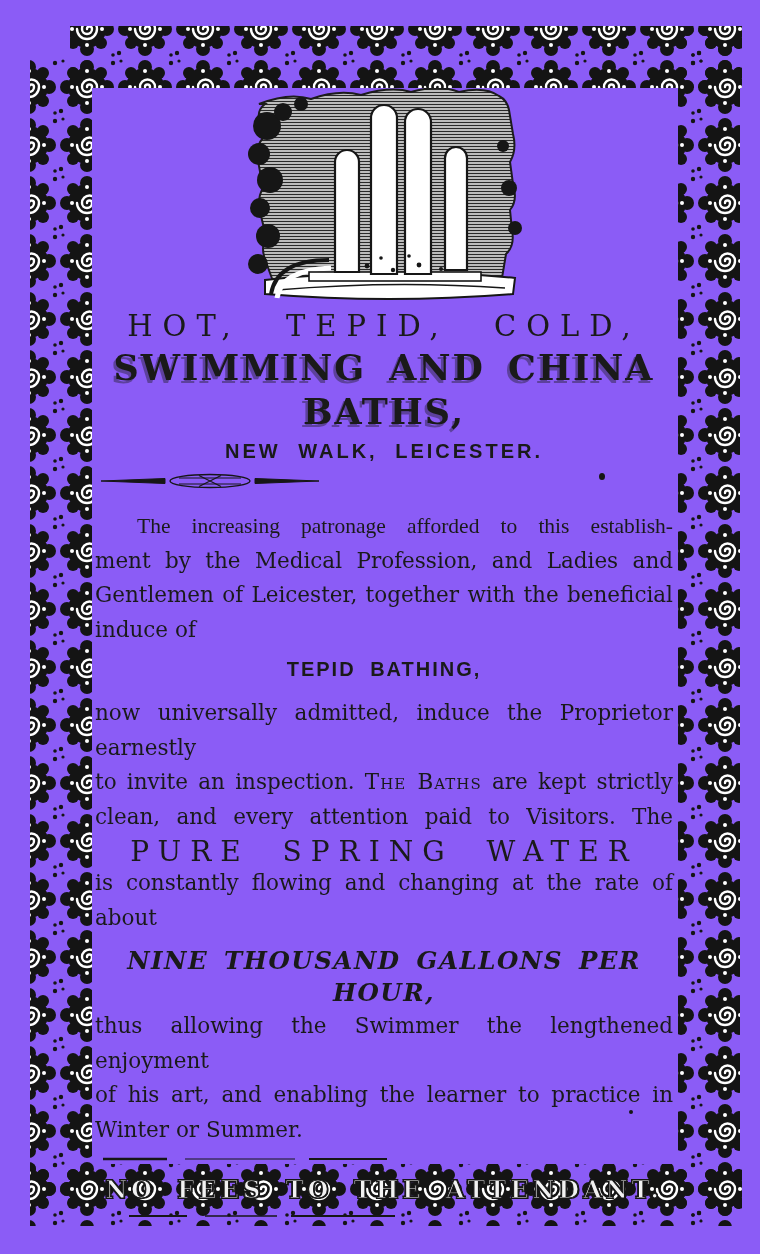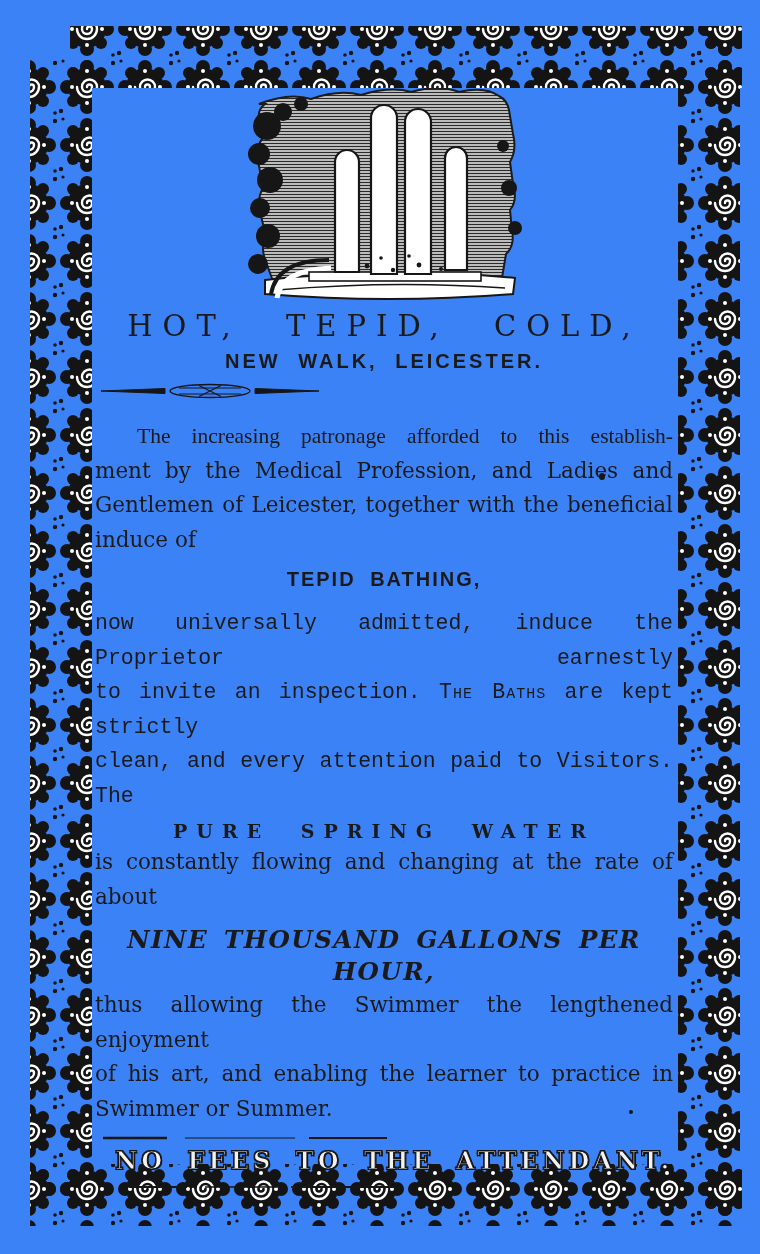--- a/index.html
+++ b/index.html
@@ -1,19 +1,19 @@
 <!DOCTYPE html>
 <html><head>
 <meta charset="utf-8">
 <style>
   html,body{margin:0;padding:0;background:#fff;}
   .page{
     position:relative;
     width:760px;height:1254px;
-    background:#3b82f6;
+    background:#8b5cf6;
     overflow:hidden;
     font-family:"DejaVu Serif", serif;
     color:#1a1a1a;
   }
   .lace-svg{position:absolute;left:0;top:0;display:block;}
   .content{
     position:absolute;left:95px;top:88px;width:578px;
   }
   .illustration{
     margin:0 0 0 148px;width:292px;height:212px;
@@ -44,34 +44,34 @@
   .jline{text-align:justify;text-align-last:justify;}
   .lline{text-align:left;text-align-last:left;}
   .indent{text-indent:42px;font-family:Liberation Serif, serif;}
   .smallcaps{font-variant:small-caps;letter-spacing:1px;}
   .tepid-heading{
     margin-top:3px;text-align:center;
     font-family:"Liberation Sans", sans-serif;
     font-size:20px;font-weight:700;
     letter-spacing:2px;word-spacing:7px;line-height:38px;
   }
-  .par2{margin-top:8px;font-family:Liberation Mono, monospace;}
+  .par2{margin-top:8px;}
   .pure-heading{
     margin-top:4px;text-align:center;
-    font-size:19px;font-weight:700;
+    font-size:28px;font-weight:400;
     letter-spacing:9px;word-spacing:15px;line-height:28px;
   }
   .gallons-heading{
     margin-top:10px;text-align:center;
     font-size:24.5px;font-weight:700;font-style:italic;
     letter-spacing:1.5px;word-spacing:6px;line-height:32px;
   }
   .rule-divider{margin:8px auto 0 auto;width:300px;height:8px;}
   .fees-heading{
-    text-align:right;
+    margin-top:8px;text-align:center;
     font-size:24px;font-weight:700;
     letter-spacing:4px;word-spacing:9px;line-height:30px;
     color:#f2f2f2;
     -webkit-text-stroke:1.1px #161616;
     text-shadow:1.3px 1.3px 0 #161616,-1px -1px 0 #161616,1px -1px 0 #161616,-1px 1.3px 0 #161616;
   }
   .rule-divider2{margin:3px auto 0 auto;width:330px;height:8px;}
   .ink-speck{position:absolute;background:#161616;border-radius:50%;}
   .speck-a{left:599px;top:473px;width:6px;height:7px;}
   .speck-b{left:629px;top:1110px;width:4px;height:4px;}
@@ -166,20 +166,21 @@
             <circle cx="150" cy="182" r="2.2"></circle>
           <circle cx="176" cy="177" r="2.4"></circle>
             <circle cx="198" cy="181" r="2"></circle>
           <circle cx="138" cy="170" r="1.8"></circle>
             <circle cx="166" cy="168" r="1.8"></circle>
         </g>
       </svg>
     </div>
 
     <div class="title-hot">HOT, TEPID, COLD,</div>
+    <div class="title-swim">SWIMMING AND CHINA BATHS,</div>
     <div class="subtitle">NEW WALK, LEICESTER.</div>
 
     
     <svg class="ornament-divider" viewBox="0 0 230 18">
       <g stroke="#161616" fill="#161616">
         <path d="M6 9 L70 6.5 L70 11.5 Z"></path>
         <path d="M224 9 L160 6.5 L160 11.5 Z"></path>
         <ellipse cx="115" cy="9" rx="40" ry="6.5" fill="none" stroke-width="1.4"></ellipse>
         <path d="M84 6 H146 M84 12 H146" fill="none" stroke-width="1.2"></path>
         <path d="M104 3.5 L126 14.5 M126 3.5 L104 14.5" fill="none" stroke-width="1.2"></path>
@@ -206,21 +207,21 @@
     <div class="body-par">
       <div class="jline">is constantly flowing and changing at the rate of</div>
       <div class="lline">about</div>
     </div>
 
     <div class="gallons-heading">NINE THOUSAND GALLONS PER HOUR,</div>
 
     <div class="body-par">
       <div class="jline">thus allowing the Swimmer the lengthened enjoyment</div>
       <div class="jline">of his art, and enabling the learner to practice in</div>
-      <div class="lline">Swimmer or Summer.</div>
+      <div class="lline">Winter or Summer.</div>
     </div>
 
     
     <svg class="rule-divider" viewBox="0 0 300 8">
       <g stroke="#161616">
         <path d="M8 4 H72" stroke-width="2.4"></path>
         <path d="M90 4 H200" stroke-width="1.2"></path>
         <path d="M214 4 H292" stroke-width="2.2"></path>
       </g>
     </svg>

